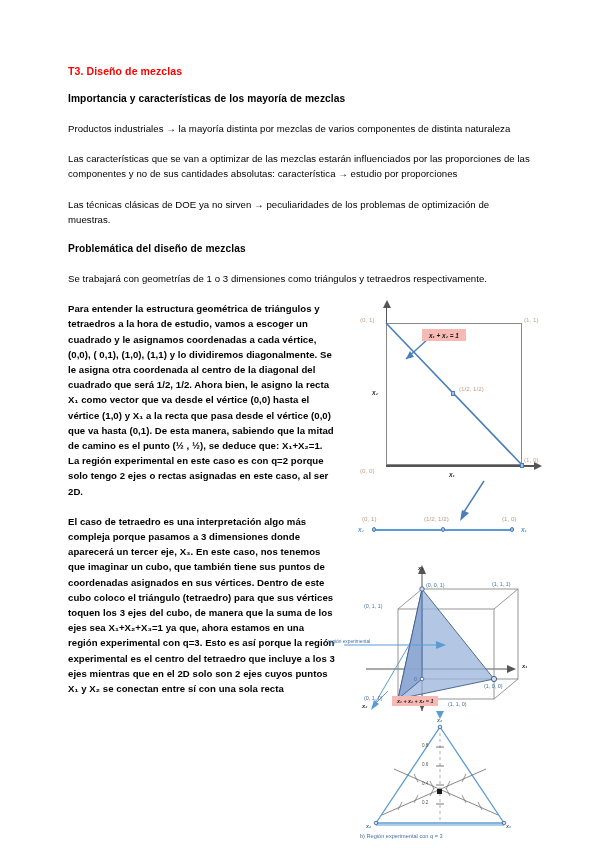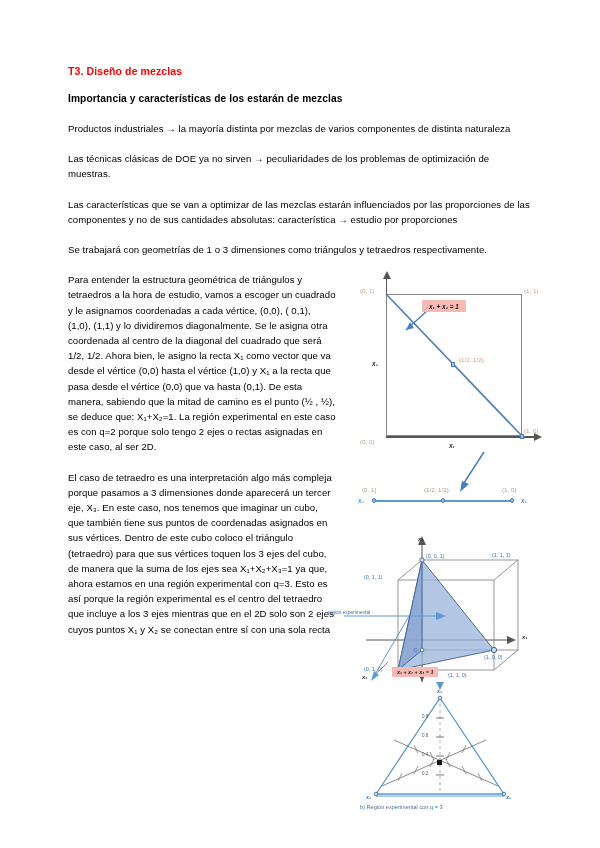--- a/index.html
+++ b/index.html
@@ -49,20 +49,21 @@
     margin: 0 0 15px 0;
     letter-spacing: 0.05px;
     text-align: left;
   }
   .split {
     position: relative;
     min-height: 500px;
   }
   .col-left {
     width: 268px;
+    font-weight: bold;
   }
   .figure-col {
     position: absolute;
     left: 276px;
     top: 0;
     width: 196px;
   }
   
   .fig-square {
     position: relative;
@@ -228,28 +229,29 @@
   svg { display: block; overflow: visible; }
 </style>
 </head>
 <body>
 
 <div class="page">
   <div class="content">
 
     <h1 class="doc-title">T3. Diseño de mezclas</h1>
 
-    <h2 class="section-head">Importancia y características de los estarán de mezclas</h2>
+    <h2 class="section-head">Importancia y características de los mayoría de mezclas</h2>
 
     <p class="body-text">Productos industriales → la mayoría distinta por mezclas de varios componentes de distinta naturaleza</p>
 
+    <p class="body-text">Las características que se van a optimizar de las mezclas estarán influenciados por las proporciones de las componentes y no de sus cantidades absolutas: característica → estudio por proporciones</p>
+
     <p class="body-text">Las técnicas clásicas de  DOE  ya no sirven → peculiaridades de los problemas de optimización de muestras.</p>
 
-    <p class="body-text">Las características que se van a optimizar de las mezclas estarán influenciados por las proporciones de las componentes y no de sus cantidades absolutas: característica → estudio por proporciones</p>
-
+    <h2 class="section-head">Problemática del diseño de mezclas</h2>
 
     <p class="body-text">Se trabajará con geometrías de 1 o 3 dimensiones como triángulos y tetraedros respectivamente.</p>
 
     <div class="split">
 
       <div class="col-left">
         <p class="body-text">Para entender la estructura geométrica de triángulos y tetraedros a la hora de estudio, vamos a escoger un cuadrado y le asignamos coordenadas a cada vértice, (0,0), ( 0,1), (1,0), (1,1) y lo dividiremos diagonalmente. Se le asigna otra coordenada al centro de la diagonal del cuadrado que será 1/2, 1/2. Ahora bien, le asigno la recta X₁ como vector que va desde el vértice (0,0) hasta el vértice (1,0) y X₁ a la recta que pasa desde el vértice (0,0) que va hasta (0,1). De esta manera, sabiendo que la mitad de camino es el punto (½ , ½), se deduce que: X₁+X₂=1. La región experimental en este caso es con q=2 porque solo tengo 2 ejes o rectas asignadas en este caso, al ser 2D.</p>
         <p class="body-text">El caso de tetraedro es una interpretación algo más compleja porque pasamos a 3 dimensiones donde aparecerá un tercer eje, X₃. En este caso, nos tenemos que imaginar un cubo, que también tiene sus puntos de coordenadas asignados en sus vértices. Dentro de este cubo coloco el triángulo (tetraedro) para que sus vértices toquen los 3 ejes del cubo, de manera que la suma de los ejes sea X₁+X₂+X₃=1 ya que, ahora estamos en una región experimental con q=3. Esto es así porque la región experimental es el centro del tetraedro que incluye a los 3 ejes mientras que en el 2D solo son 2 ejes cuyos puntos X₁ y X₂ se conectan entre sí con una sola recta</p>
       </div>
 

